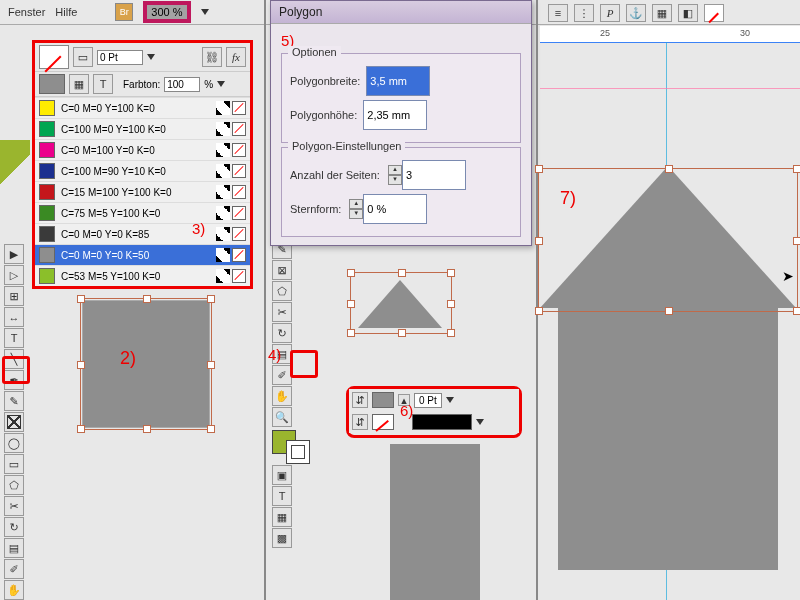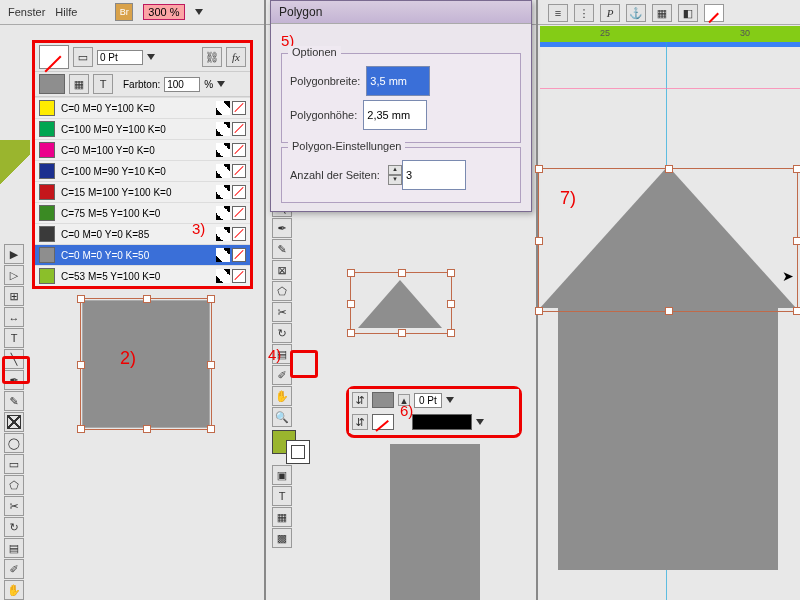--- a/index.html
+++ b/index.html
@@ -1,19 +1,19 @@
 <!DOCTYPE html>
 <html><head>
 <meta charset="utf-8">
 <style>
 body{margin:0;font-family:Tahoma,Arial,sans-serif;font-size:10px;background:#e8e8e8;width:800px;height:600px;overflow:hidden;position:relative}
 .panel{position:absolute;background:#f0f0f0;border:1px solid #888}
 .topbar{position:absolute;top:0;left:0;right:0;height:24px;background:#e8e8e8;border-bottom:1px solid #aaa;display:flex;align-items:center;gap:10px;padding:0 8px;font-size:11px}
 .topbar .menu{color:#333}
-.zoom{background:#fca5a5;border:1px solid #be185d;padding:1px 4px}
+.zoom{background:#a3a3a3;border:4px solid #be185d;padding:1px 4px}
 
 .swatches{top:40px;left:32px;width:215px;border:3px solid #e00}
 .sw-head{display:flex;align-items:center;padding:2px 4px;gap:4px;border-bottom:1px solid #ccc;background:#e8e8e8}
 .sw-head2{display:flex;align-items:center;padding:2px 4px;gap:4px;border-bottom:1px solid #ccc;background:#e8e8e8}
 .sw-row{display:flex;align-items:center;padding:2px 4px;height:16px;border-top:1px solid #ddd}
 .sw-row.sel{background:#3a6fd8;color:#fff}
 .sw-chip{width:14px;height:14px;border:1px solid #666;margin-right:6px}
 .sw-label{flex:1;font-size:10px}
 .sw-icons{width:14px;height:14px;background:linear-gradient(45deg,#000 25%,#fff 25%,#fff 75%,#000 75%);margin-left:2px}
 .sw-x{width:12px;height:12px;background:#fff;border:1px solid #666;position:relative;margin-left:2px}
@@ -43,21 +43,21 @@
 .spin{display:inline-flex;flex-direction:column;margin-left:2px}
 .spin div{width:12px;height:8px;border:1px solid #888;background:#e4e4e4;font-size:7px;line-height:6px;text-align:center}
 
 .rect{position:absolute;background:#8e8e8e;border:1px solid #aaa}
 .selbox{position:absolute;border:1px solid #c06a4a}
 .handle{position:absolute;width:6px;height:6px;background:#fff;border:1px solid #c06a4a}
 .lbl{position:absolute;font-size:18px;color:#e00;font-weight:normal}
 .redbox{position:absolute;border:3px solid #e00;border-radius:6px}
 .triangle{position:absolute;width:0;height:0;border-style:solid}
 
-.ruler{position:absolute;top:26px;left:540px;right:0;height:16px;background:#84cc16;border-bottom:5px solid #3b82f6;font-size:8px;color:#555;display:flex}
+.ruler{position:absolute;top:26px;left:540px;right:0;height:16px;background:#ffffff;border-bottom:1px solid #3b82f6;font-size:8px;color:#555;display:flex}
 .ruler span{position:absolute;top:2px;font-size:9px}
 .guide-v{position:absolute;top:42px;width:1px;background:#2ad;opacity:.7}
 .guide-h{position:absolute;left:540px;right:0;height:1px;background:#f7a;opacity:.7}
 .divider{position:absolute;top:0;width:2px;height:600px;background:#888}
 .toprow-icons{position:absolute;top:4px;left:548px;right:6px;height:18px;display:flex;gap:6px;align-items:center}
 .toprow-icons .tbtn{width:18px;height:16px}
 
 .mini{display:flex;align-items:center;gap:4px;padding:3px;background:#e8e8e8}
 .mini .swatch{width:20px;height:14px;background:#8e8e8e;border:1px solid #666}
 .mini .swatch.blk{background:#000}
@@ -277,20 +277,28 @@
     <div class="dlg-group">
       <legend>Polygon-Einstellungen</legend>
       <div class="dlg-row">
           <label>Anzahl der Seiten:</label>
         <div class="spin">
             <div>▴</div>
             <div>▾</div>
           </div>
         <input value="3" style="">
         </div>
+      <div class="dlg-row">
+          <label>Sternform:</label>
+        <div class="spin">
+            <div>▴</div>
+            <div>▾</div>
+          </div>
+        <input value="0 %" style="">
+        </div>
     </div>
   </div>
 </div>
 
 <div class="divider" style="left:264px"></div>
 <div class="divider" style="left:536px"></div>
 
 <div class="toprow-icons">
   <div class="tbtn">≡</div>
   <div class="tbtn">⋮</div>

